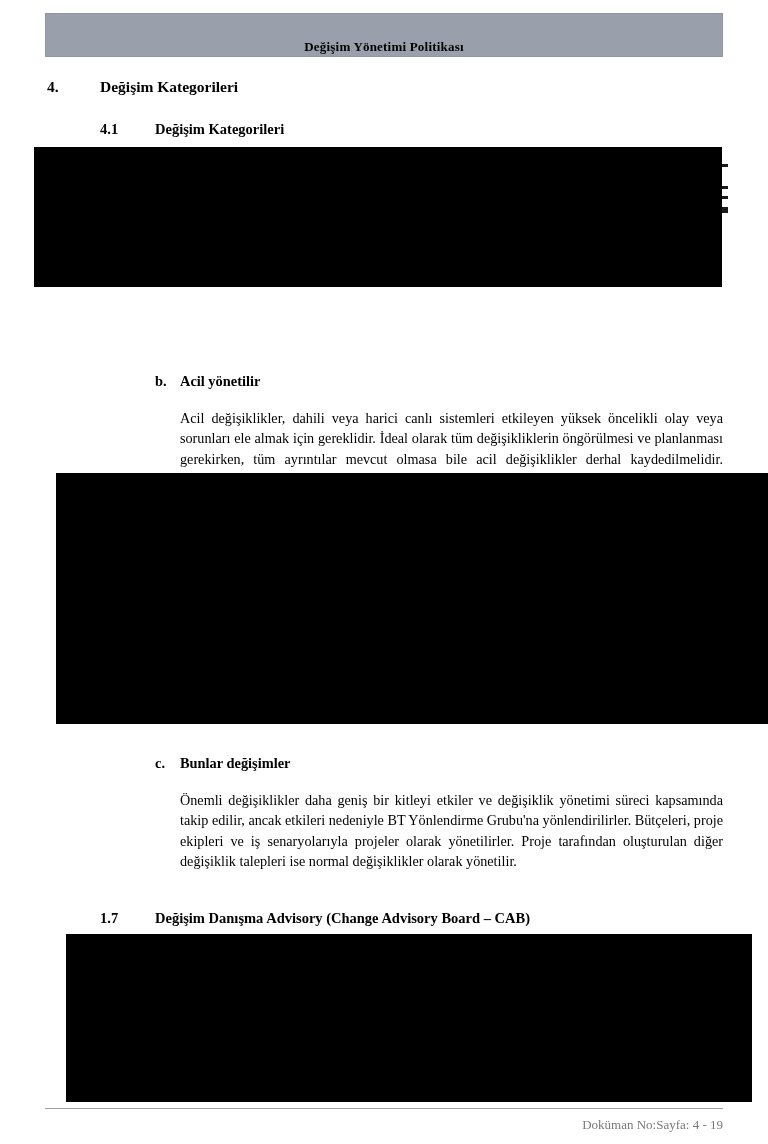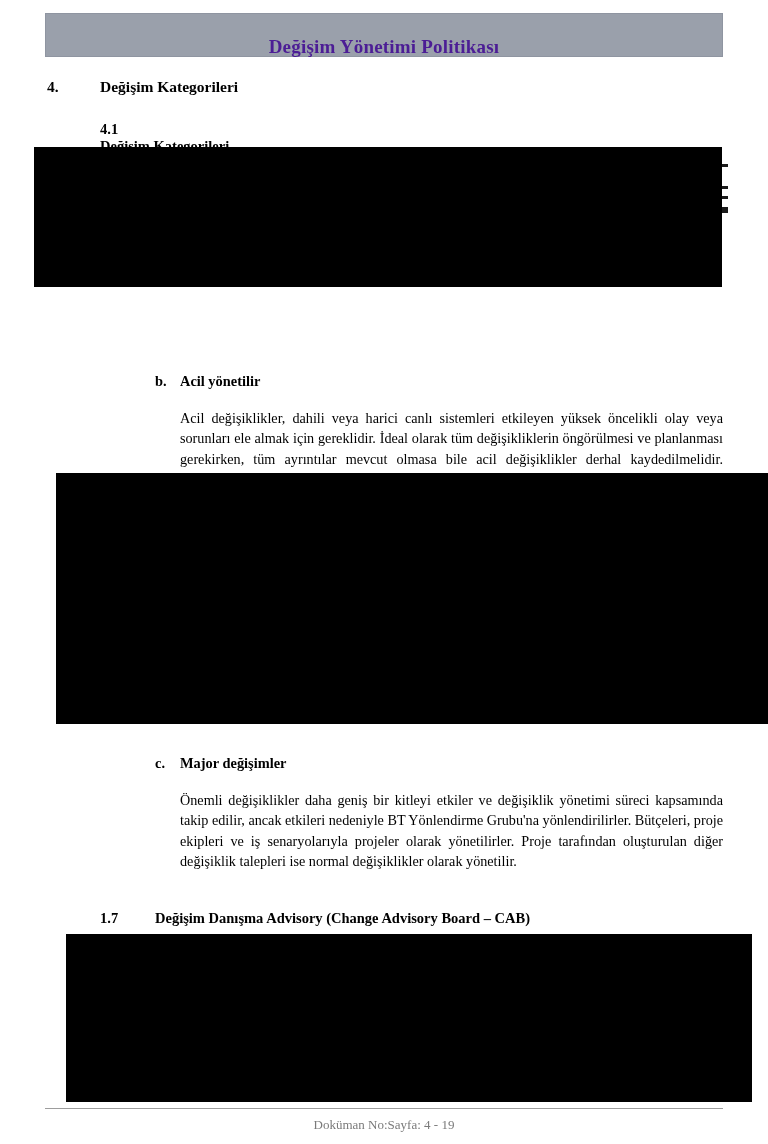--- a/index.html
+++ b/index.html
@@ -32,22 +32,22 @@
     width: 678px;
     height: 44px;
     background: #9aa0ab;
     border: 1px solid #8f95a1;
     box-sizing: border-box;
     display: flex;
     align-items: center;
     justify-content: center;
   }
   .title-banner .title-text {
-    color: #4c1d95;
-    font-size: 19px;
+    color: #000000;
+    font-size: 13px;
     font-weight: bold;
     letter-spacing: 0.2px;
     line-height: 1;
     margin-top: 23px;
   }
 
   
   .h1-row {
     position: absolute;
     left: 47px;
@@ -63,21 +63,21 @@
   .h2-row {
     position: absolute;
     left: 100px;
     width: 620px;
     display: flex;
     align-items: baseline;
     font-size: 14.5px;
     font-weight: bold;
   }
   .h2-row .num { width: 55px; flex: none; }
-  #h2-4-1 { top: 121px; flex-direction: column; }
+  #h2-4-1 { top: 121px; }
   #h2-4-2 { top: 910px; }
 
   
   .para {
     position: absolute;
     left: 180px;
     width: 543px;
     font-size: 14.2px;
     line-height: 1.43;
     text-align: justify;
@@ -132,21 +132,21 @@
     width: 678px;
     height: 1px;
     background: #9d9d9d;
   }
   .footer {
     position: absolute;
     left: 45px;
     top: 1117px;
     width: 678px;
     display: flex;
-    justify-content: center;
+    justify-content: flex-end;
     align-items: baseline;
     font-size: 13px;
     color: #7a7a7a;
   }
 </style>
 </head>
 <body>
 
 <div class="page">
 
@@ -175,21 +175,21 @@
     <span class="marker">b.</span>
     <span>Acil yönetilir</span>
   </div>
 
   <p class="para" id="para-acil">Acil değişiklikler, dahili veya harici canlı sistemleri etkileyen yüksek öncelikli olay veya sorunları ele almak için gereklidir. İdeal olarak tüm değişikliklerin öngörülmesi ve planlanması gerekirken, tüm ayrıntılar mevcut olmasa bile acil değişiklikler derhal kaydedilmelidir. Farkındalığın sağlanması için</p>
 
   <div class="redaction" id="redaction-2"></div>
 
   <div class="list-head" id="lh-c">
     <span class="marker">c.</span>
-    <span>Major değişimler</span>
+    <span>Bunlar değişimler</span>
   </div>
 
   <p class="para" id="para-major">Önemli değişiklikler daha geniş bir kitleyi etkiler ve değişiklik yönetimi süreci kapsamında takip edilir, ancak etkileri nedeniyle BT Yönlendirme Grubu'na yönlendirilirler. Bütçeleri, proje ekipleri ve iş senaryolarıyla projeler olarak yönetilirler. Proje tarafından oluşturulan diğer değişiklik talepleri ise normal değişiklikler olarak yönetilir.</p>
 
   <div class="h2-row" id="h2-4-2">
     <span class="num">1.7</span>
     <span>Değişim Danışma Advisory (Change Advisory Board – CAB)</span>
   </div>
 
   <div class="redaction" id="redaction-3"></div>

